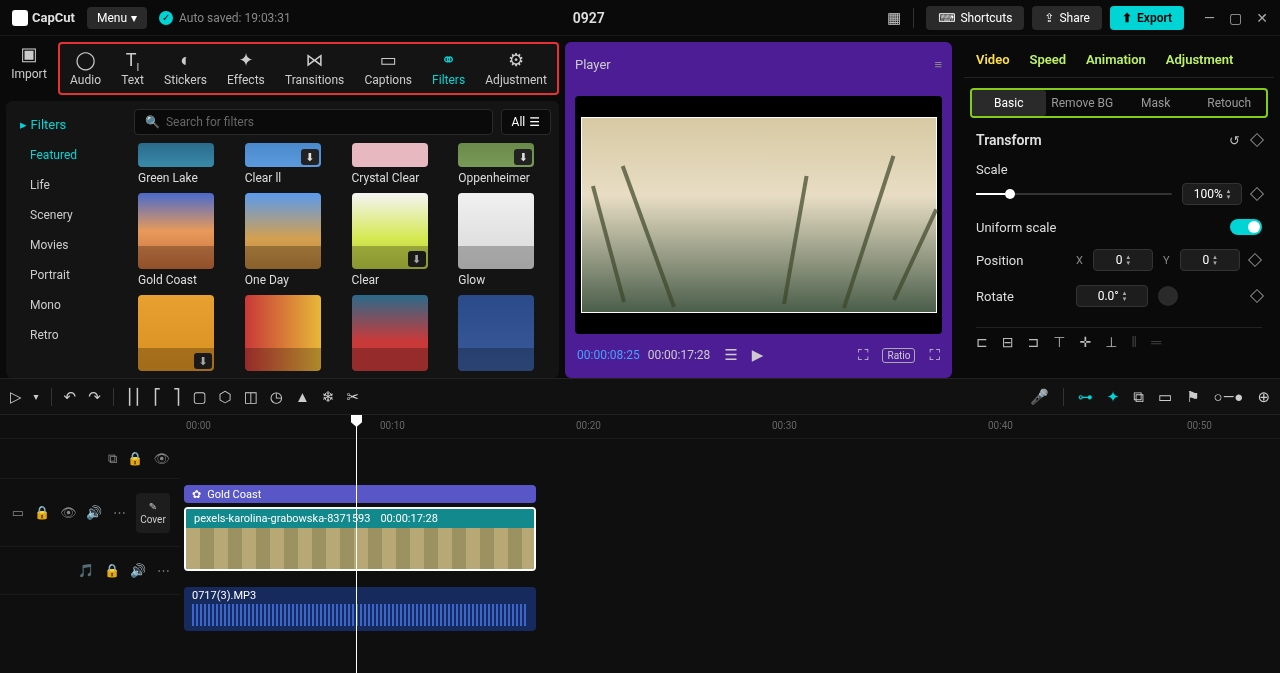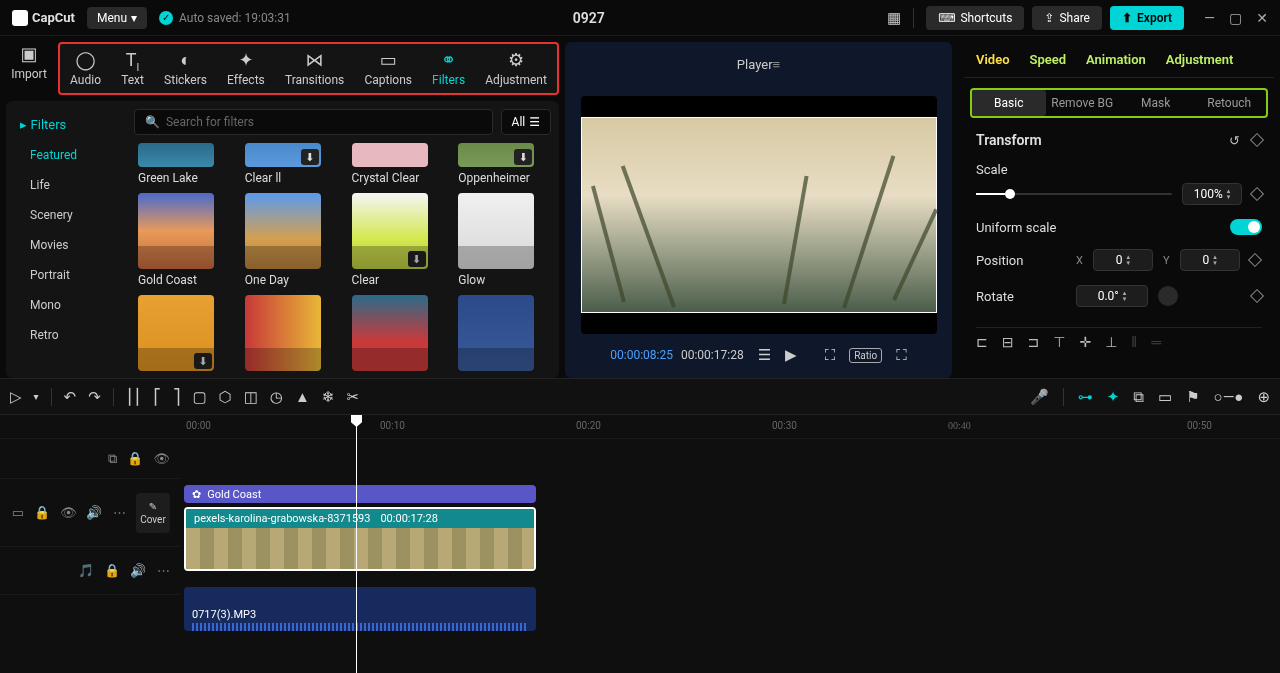--- a/index.html
+++ b/index.html
@@ -41,21 +41,21 @@
 .filter-grid { display:grid; grid-template-columns:repeat(4,1fr); gap:8px 18px; padding:0 12px 12px 12px; overflow-y:auto; }
 .filter-item { display:flex; flex-direction:column; gap:4px; }
 .filter-thumb { width:76px; height:76px; border-radius:4px; position:relative; }
 .filter-thumb.half::after { content:""; position:absolute; left:0; bottom:0; width:100%; height:30%; background:rgba(0,0,0,0.25); }
 .filter-thumb.short { height:24px; }
 .dl-badge { position:absolute; bottom:2px; right:2px; width:18px; height:16px; background:#222; border-radius:3px; display:flex; align-items:center; justify-content:center; font-size:11px; }
 .filter-name { font-size:12px; color:#ddd; }
 
 
 .player-col { flex:1; padding:6px 6px 0 0; display:flex; flex-direction:column; }
-.player-panel { flex:1; background:#0f172a; border-radius:6px; display:flex; flex-direction:column; padding:10px;align-items:center; }
+.player-panel { flex:1; background:#4c1d95; border-radius:6px; display:flex; flex-direction:column; padding:10px; }
 .player-header { display:flex; align-items:center; justify-content:space-between; font-size:13px; color:#ccc; height:24px; }
 .player-view { flex:1; display:flex; align-items:center; justify-content:center; background:#000; border-radius:4px; margin:20px 0 8px 0; position:relative; }
 .player-canvas { width:356px; height:196px; background:linear-gradient(180deg,#d7c9a3 0%,#e8ddc4 40%,#4a5e4a 100%); border:1px solid #fff; position:relative; }
 .grass { position:absolute; width:4px; background:rgba(60,70,40,0.7); transform-origin:bottom; }
 .player-controls { display:flex; align-items:center; gap:14px; padding:4px 2px; }
 .timecodes { display:flex; gap:8px; font-size:12px; }
 .tc-current { color:#4aa0ff; }
 .tc-total { color:#ccc; }
 .pc-spacer { flex:1; }
 .pc-icon { color:#ccc; cursor:pointer; font-size:15px; }
@@ -100,21 +100,21 @@
 .tl-tracks { flex:1; position:relative; overflow:hidden; background:#0f0f0f; }
 .ruler { height:24px; background:#0f0f0f; display:flex; position:relative; border-bottom:1px solid #1a1a1a; }
 .ruler-mark { position:absolute; font-size:10px; color:#666; top:5px; }
 .playhead { position:absolute; top:0; bottom:0; width:1px; background:#fff; left:176px; z-index:10; }
 .playhead::before { content:""; position:absolute; top:0; left:-5px; width:11px; height:12px; background:#fff; clip-path:polygon(0 0,100% 0,100% 60%,50% 100%,0 60%); }
 .clip { position:absolute; height:100%; border-radius:4px; overflow:hidden; font-size:11px; color:#fff; }
 .filter-clip { top:70px; left:4px; width:352px; height:18px; background:#5956c8; display:flex; align-items:center; gap:6px; padding:0 8px; }
 .video-clip { top:92px; left:4px; width:352px; height:64px; background:#0f6068; border:2px solid #fff; display:flex; flex-direction:column; }
 .video-clip-header { background:#12898c; padding:3px 8px; display:flex; gap:10px; font-size:11px; }
 .video-clip-body { flex:1; background:repeating-linear-gradient(90deg,#b8a876 0 14px,#9c9160 14px 28px); position:relative; }
-.audio-clip { top:172px; left:4px; width:352px; height:44px; background:#172a5e; padding:21px 8px; }
+.audio-clip { top:172px; left:4px; width:352px; height:44px; background:#172a5e; padding:2px 8px; }
 .audio-wave { height:22px; background:repeating-linear-gradient(90deg,#4a7fff 0 2px,transparent 2px 4px); opacity:.7; margin-top:2px; }
 </style>
 </head>
 <body>
 
 <div class="topbar">
   <div class="logo">
     <span class="logo-icon"></span>
     <span>CapCut</span>
   </div>
@@ -435,21 +435,21 @@
         <span>🔊</span>
         <span>⋯</span>
       </div>
     </div>
     <div class="tl-tracks">
       <div class="ruler">
         <span class="ruler-mark" style="left:6px;">00:00</span>
         <span class="ruler-mark" style="left:200px;">00:10</span>
         <span class="ruler-mark" style="left:396px;">00:20</span>
         <span class="ruler-mark" style="left:592px;">00:30</span>
-        <span class="ruler-mark" style="left:768px;font-family:Liberation Serif, serif;">00:40</span>
+        <span class="ruler-mark" style="left:808px;">00:40</span>
         <span class="ruler-mark" style="left:984px;padding-left:23px;">00:50</span>
       </div>
       <div class="playhead"></div>
       <div class="clip filter-clip">
         <span>✿</span>
         <span>Gold Coast</span>
       </div>
       <div class="clip video-clip">
         <div class="video-clip-header">
           <span>pexels-karolina-grabowska-8371593</span>

